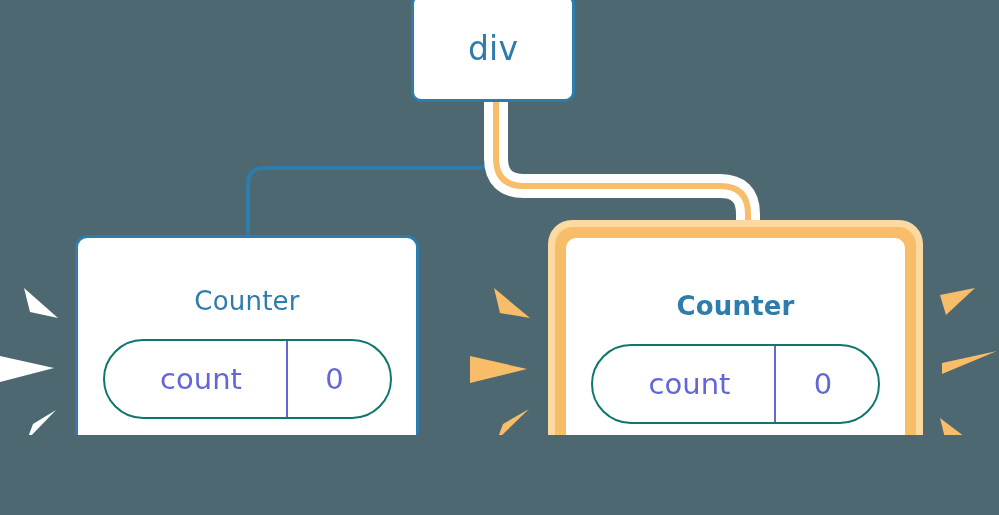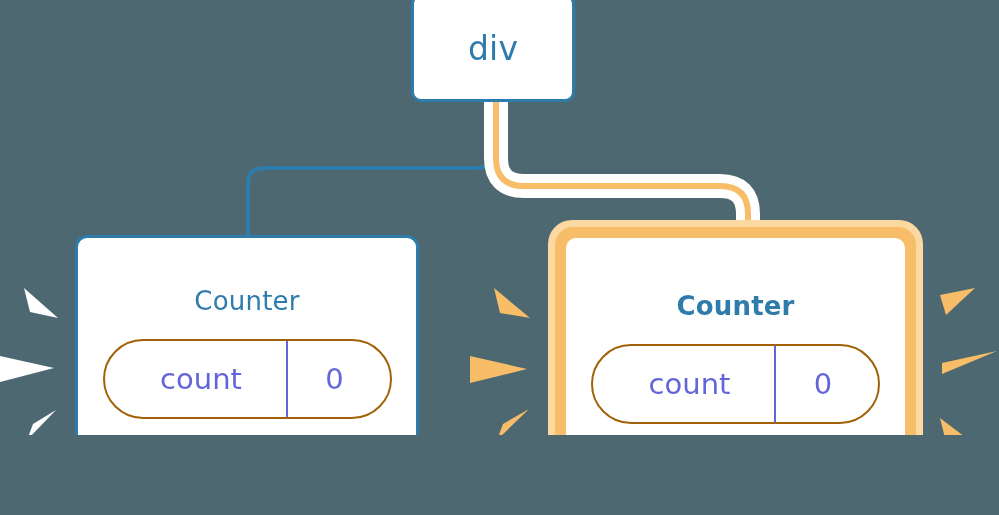--- a/index.html
+++ b/index.html
@@ -113,21 +113,21 @@
   }
   .node-right .node-title {
     font-weight: 700;
     margin-top: 55px;
   }
 
   
   .pill {
     margin-top: 25px;
     height: 76px;
-    border: 2px solid #a16207;
+    border: 2px solid #0f766e;
     border-radius: 40px;
     display: flex;
     align-items: stretch;
     background: transparent;
   }
   .pill-key,
   .pill-val {
     display: flex;
     align-items: center;
     justify-content: center;

